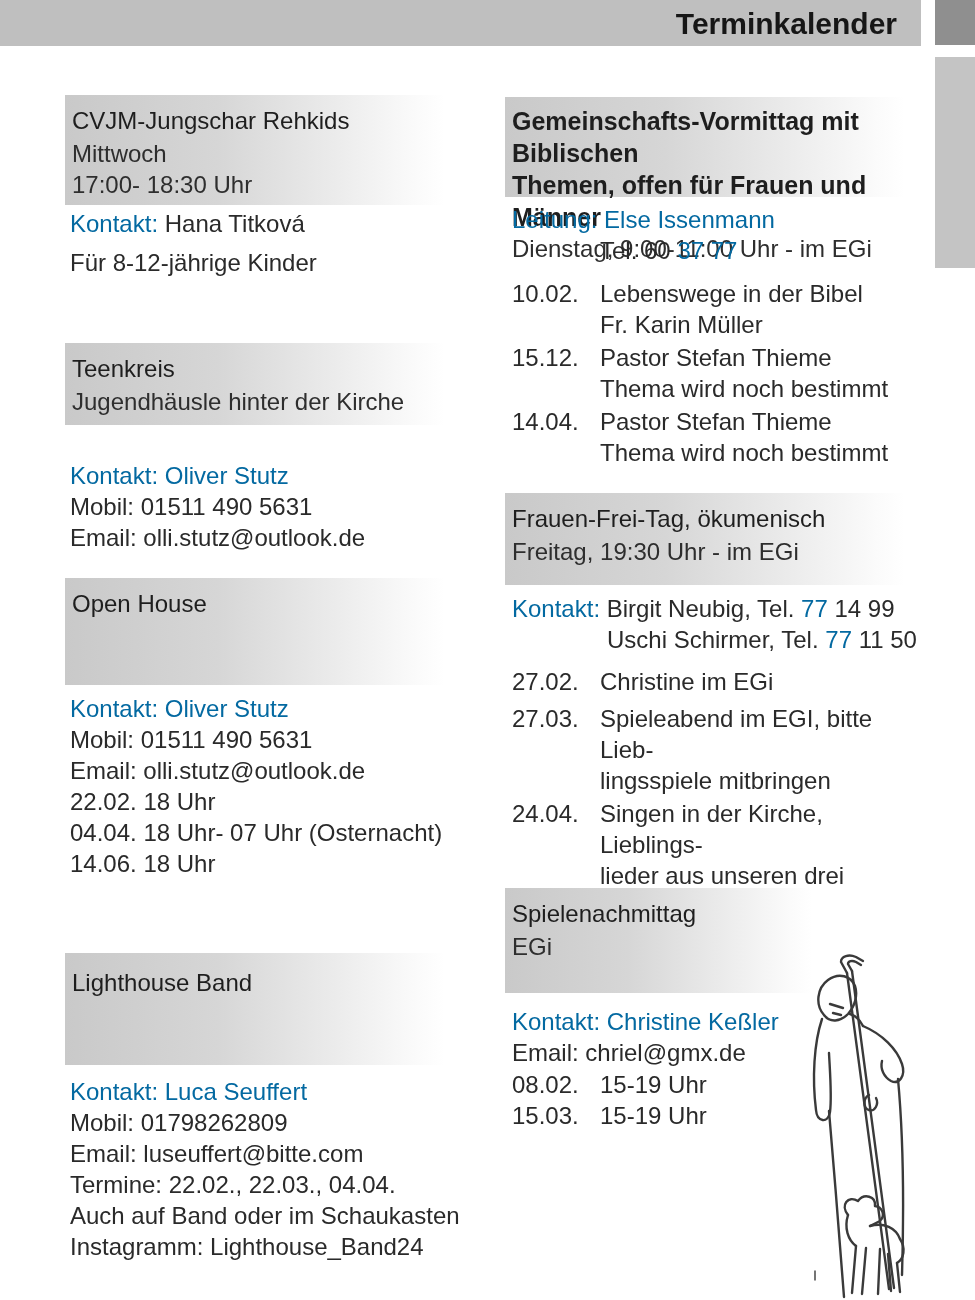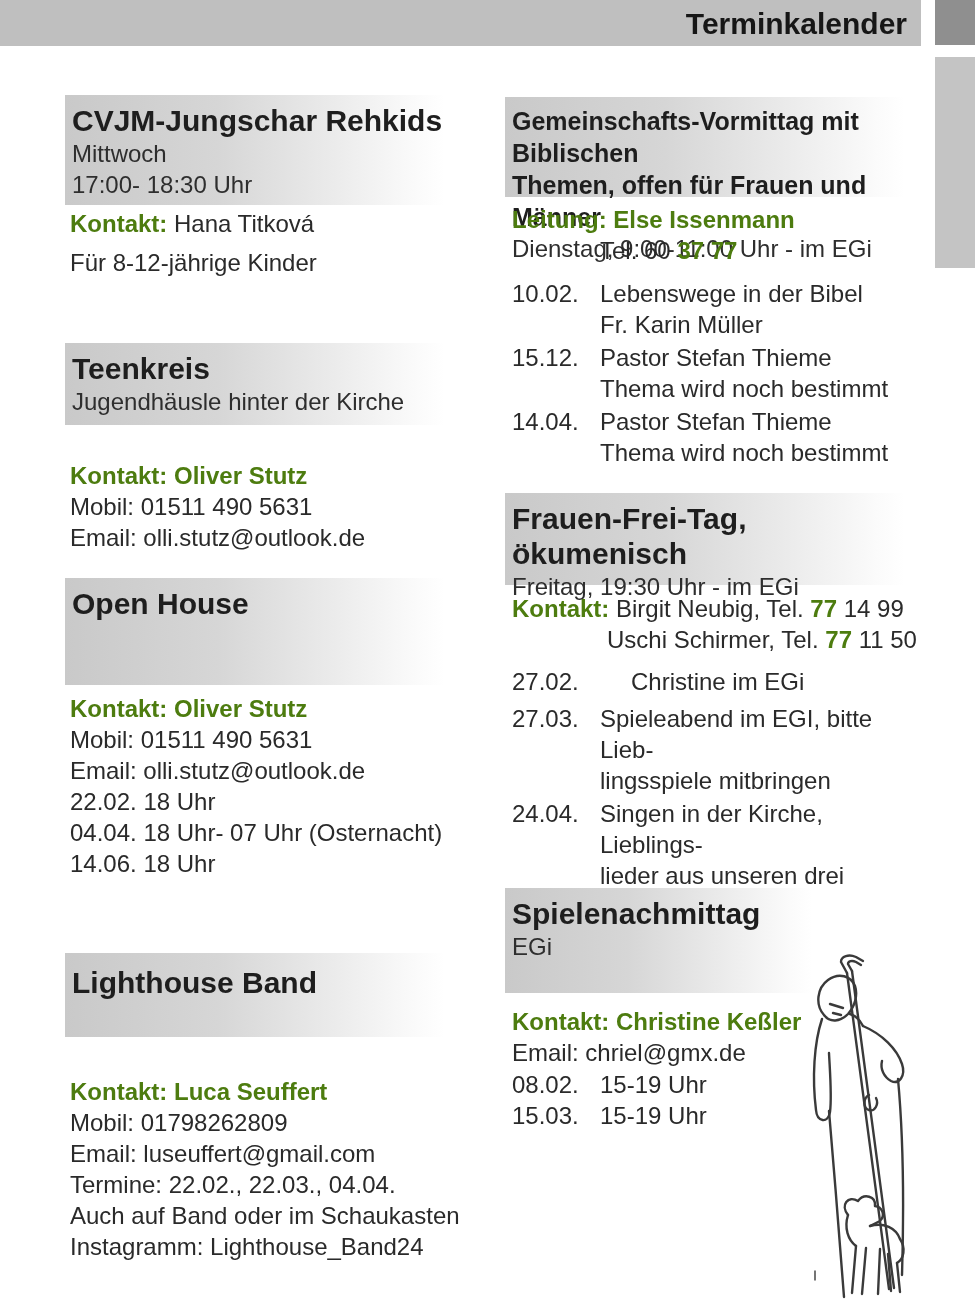--- a/index.html
+++ b/index.html
@@ -8,65 +8,65 @@
     width:975px; height:1300px; position:relative; overflow:hidden;
     font-family:"Liberation Sans", sans-serif;
     color:#2a2a2a;
     font-size:24px; line-height:31px;
   }
   .abs { position:absolute; }
 
   
   .header-bar {
     left:0; top:0; width:921px; height:46px; background:#bfbfbf;
-    display:flex; align-items:center; justify-content:flex-end; padding-right:14px;
+    display:flex; align-items:center; justify-content:flex-end; padding-right:24px;
   }
   .header-title { font-size:30px; font-weight:600; color:#161616; }
   .corner-block { right:0; top:0; width:40px; height:45px; background:#8f8f8f; }
   .edge-block  { right:0; top:57px; width:40px; height:211px; background:#c4c4c4; }
 
   
   .gbox {
     background:linear-gradient(90deg,#c9c9c9 0%, #d6d6d6 40%, #ececec 72%, #fbfbfb 93%, #ffffff 100%);
     padding:8px 0 0 7px;
   }
-  .etitle    { font-size:30px; line-height:35px; font-weight:700; color:#1e1e1e; }
+  .etitle    { font-size:24px; line-height:35px; font-weight:400; color:#1e1e1e; }
   .etitle-sm { font-size:25px; line-height:32px; font-weight:700; color:#1e1e1e; }
   .esub { font-size:24px; line-height:31px; color:#2e2e2e; }
-  .b { font-weight:700; color:#4d7c0f; }
+  .b { font-weight:400; color:#0369a1; }
 
   
   #box-cvjm      { left:65px; top:95px;  width:380px; height:110px; }
   #txt-cvjm      { left:70px; top:208px; width:400px; }
   #txt-cvjm .note{ margin-top:8px; }
   #box-teen      { left:65px; top:343px; width:380px; height:82px; }
   #txt-teen      { left:70px; top:460px; width:400px; }
   #box-open      { left:65px; top:578px; width:380px; height:107px; }
   #txt-open      { left:70px; top:693px; width:420px; }
-  #box-band      { left:65px; top:953px; width:380px; height:84px; padding-top:12px; }
+  #box-band      { left:65px; top:953px; width:380px; height:112px; padding-top:12px; }
   #txt-band      { left:70px; top:1076px; width:430px; }
 
   
   #box-gem       { left:505px; top:97px;  width:400px; height:100px; }
   #txt-gem       { left:512px; top:204px; width:420px; }
   #txt-gem .indent { margin-left:88px; }
   #list-gem      { left:512px; top:278px; width:420px; }
   #box-frau      { left:505px; top:493px; width:400px; height:92px; }
   #txt-frau      { left:512px; top:593px; width:420px; }
   #txt-frau .indent { margin-left:95px; }
   #list-frau     { left:512px; top:666px; width:420px; }
   #box-spiel     { left:505px; top:888px; width:307px; height:105px; }
   #txt-spiel     { left:512px; top:1006px; width:330px; }
   #list-spiel    { left:512px; top:1069px; width:330px; }
 
   .drow  { display:flex; align-items:flex-start; }
   .dcol  { flex:0 0 88px; }
   .dtext { flex:1; }
   .mb2 { margin-bottom:2px; }
-  .mb6 { margin-bottom:6px;gap:31px; }
+  .mb6 { margin-bottom:6px; }
   .gap-top { margin-top:3px; }
 
   .illu { left:810px; top:953px; width:165px; height:347px; }
   .illu svg { width:100%; height:100%; display:block; }
 </style>
 </head>
 <body>
 
 <div class="abs header-bar">
   <span class="header-title">Terminkalender</span>
@@ -105,21 +105,21 @@
   <div>04.04. 18 Uhr- 07 Uhr (Osternacht)</div>
   <div>14.06. 18 Uhr</div>
 </div>
 
 <div class="abs gbox" id="box-band">
   <div class="etitle">Lighthouse Band</div>
 </div>
 <div class="abs" id="txt-band">
   <div class="b">Kontakt: Luca Seuffert</div>
   <div>Mobil: 01798262809</div>
-  <div>Email: luseuffert@gmail.com</div>
+  <div>Email: luseuffert@bitte.com</div>
   <div>Termine: 22.02., 22.03.,  04.04.</div>
   <div>Auch auf Band oder im Schaukasten</div>
   <div>Instagramm: Lighthouse_Band24</div>
 </div>
 
 <div class="abs gbox" id="box-gem">
   <div class="etitle-sm">Gemeinschafts-Vormittag mit Biblischen</div>
   <div class="etitle-sm">Themen, offen für Frauen und Männer</div>
   <div class="esub">Dienstag, 9:00-11:00 Uhr -  im EGi</div>
 </div>

